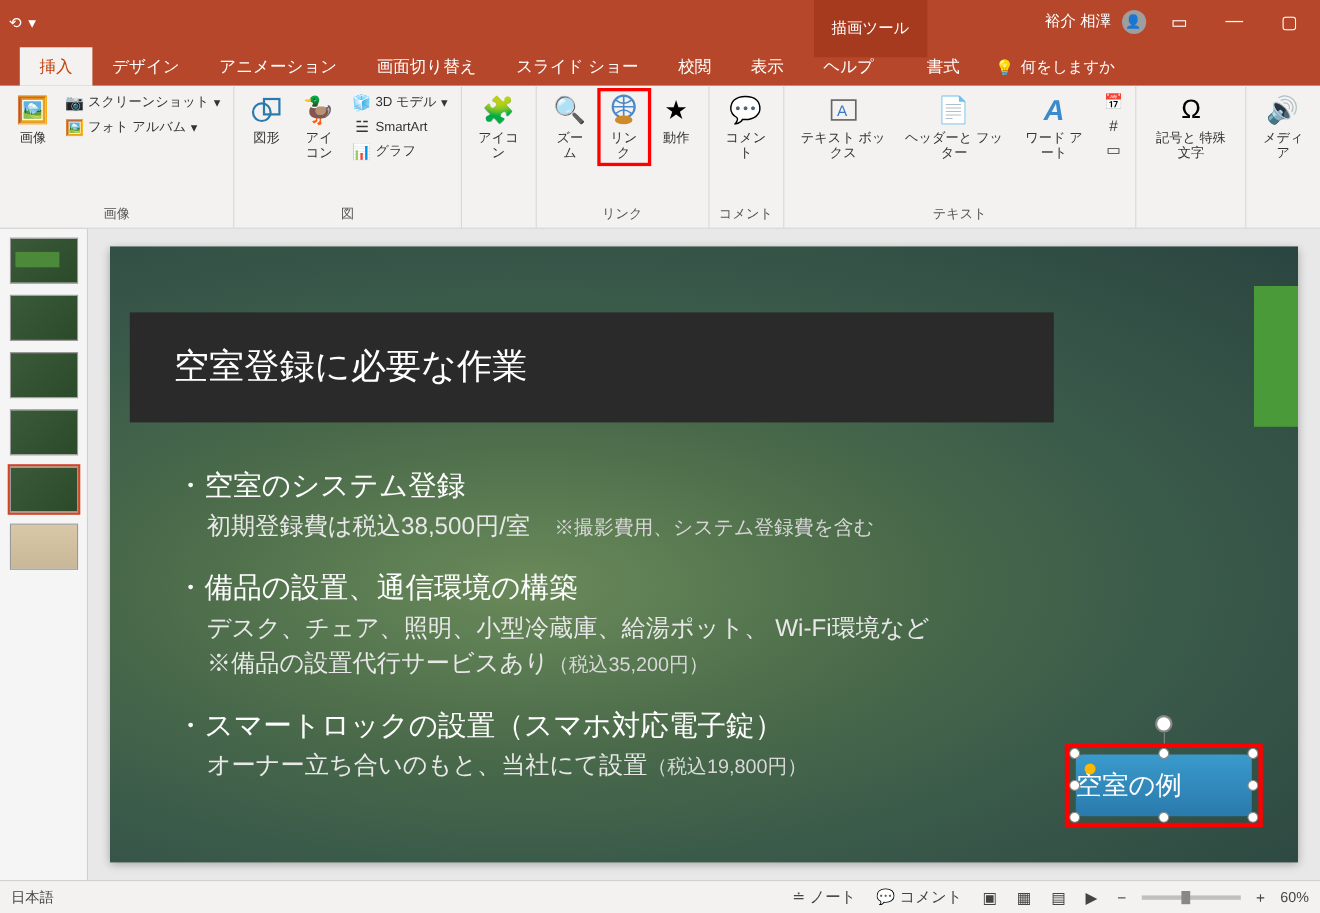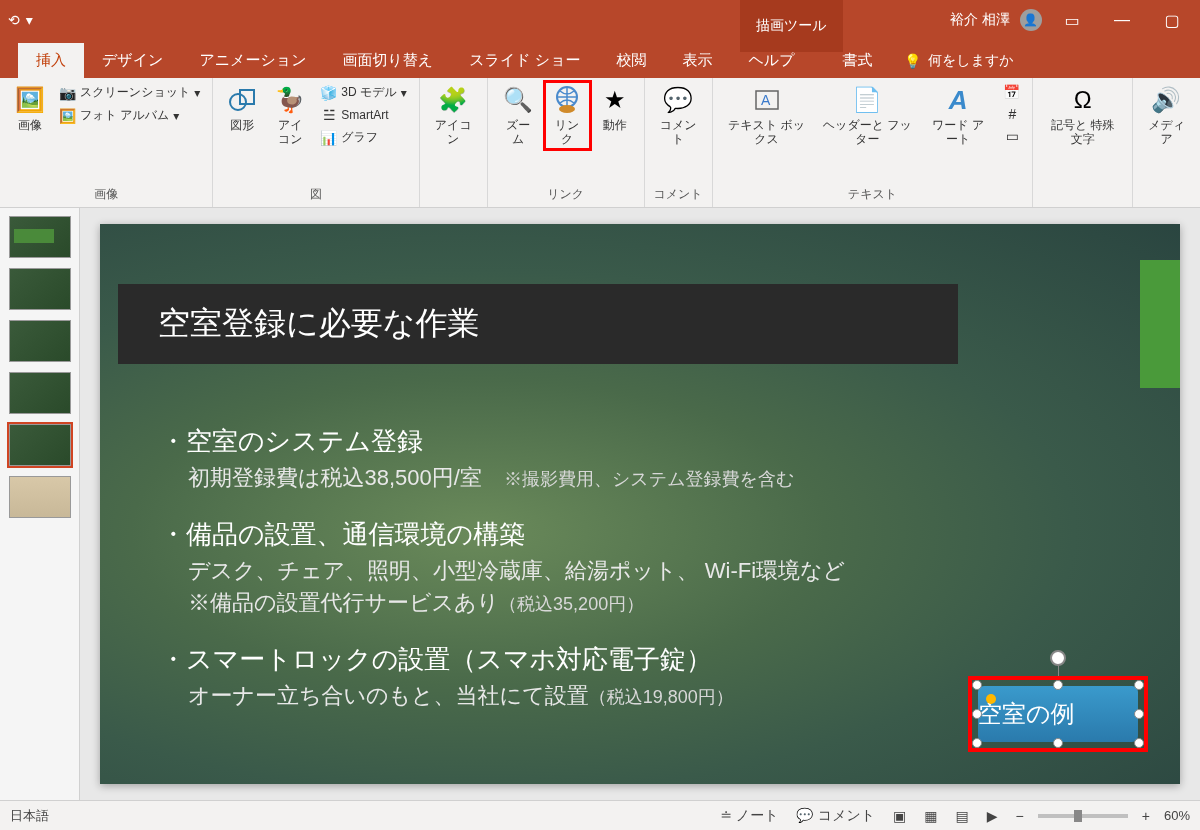--- a/index.html
+++ b/index.html
@@ -38,21 +38,21 @@
 .workarea { display: flex; height: 592px; }
 .thumb-panel { width: 80px; background: #f5f5f5; border-right: 1px solid #d0d0d0; overflow-y: auto; padding: 8px 2px; }
 .thumb { width: 62px; height: 42px; margin: 0 auto 10px auto; background: linear-gradient(135deg,#3a5a3a,#2a4a2a); border: 1px solid #999; position: relative; }
 .thumb.active { outline: 2px solid #d04423; }
 .thumb.title-slide::before { content:""; position:absolute; left:4px; top:12px; width:40px; height:14px; background:#4a8a3a; }
 .thumb.photo { background: linear-gradient(#d8c8a8,#c8b898); }
 
 .slide-area { flex: 1; background: #e8e8e8; display: flex; justify-content: center; align-items: flex-start; padding: 16px 0 0 0; position: relative; }
 .slide { width: 1080px; height: 560px; background: radial-gradient(ellipse at 35% 55%, #6a8a5a 0%, #4a6a4a 35%, #3a5a4a 60%, #2a4540 100%); position: relative; box-shadow: 0 2px 8px rgba(0,0,0,0.3); }
 .slide .green-bar { position: absolute; right: 0; top: 36px; width: 40px; height: 128px; background: #4a9a3a; }
-.slide .title-band { position: absolute; left: 18px; top: 60px; width: 840px; height: 80px; background: #2a2a2a; display: flex; align-items: center; padding-left: 40px; }
+.slide .title-band { position: absolute; left: 18px; top: 60px; width: 840px; height: 100px; background: #2a2a2a; display: flex; align-items: center; padding-left: 40px; }
 .slide .title-band span { color: #fff; font-size: 32px; font-weight: 400; }
 .slide .content { position: absolute; left: 60px; top: 200px; color: #fff; }
 .slide .content .bullet { font-size: 26px; margin-bottom: 4px; }
 .slide .content .sub { font-size: 22px; margin-left: 28px; margin-bottom: 24px; color: #e8e8e8; }
 .slide .content .note { font-size: 18px; color: #d8d8d8; }
 
 
 .shape-wrap { position: absolute; right: 42px; bottom: 42px; }
 .shape-wrap .redbox { position: absolute; inset: -10px; border: 4px solid #ff0000; }
 .shape-btn { width: 160px; height: 56px; background: linear-gradient(#3a9acc, #2a7aac); border-radius: 6px; display: flex; align-items: center; justify-content: flex-start; color: #fff; font-size: 24px; position: relative; }

